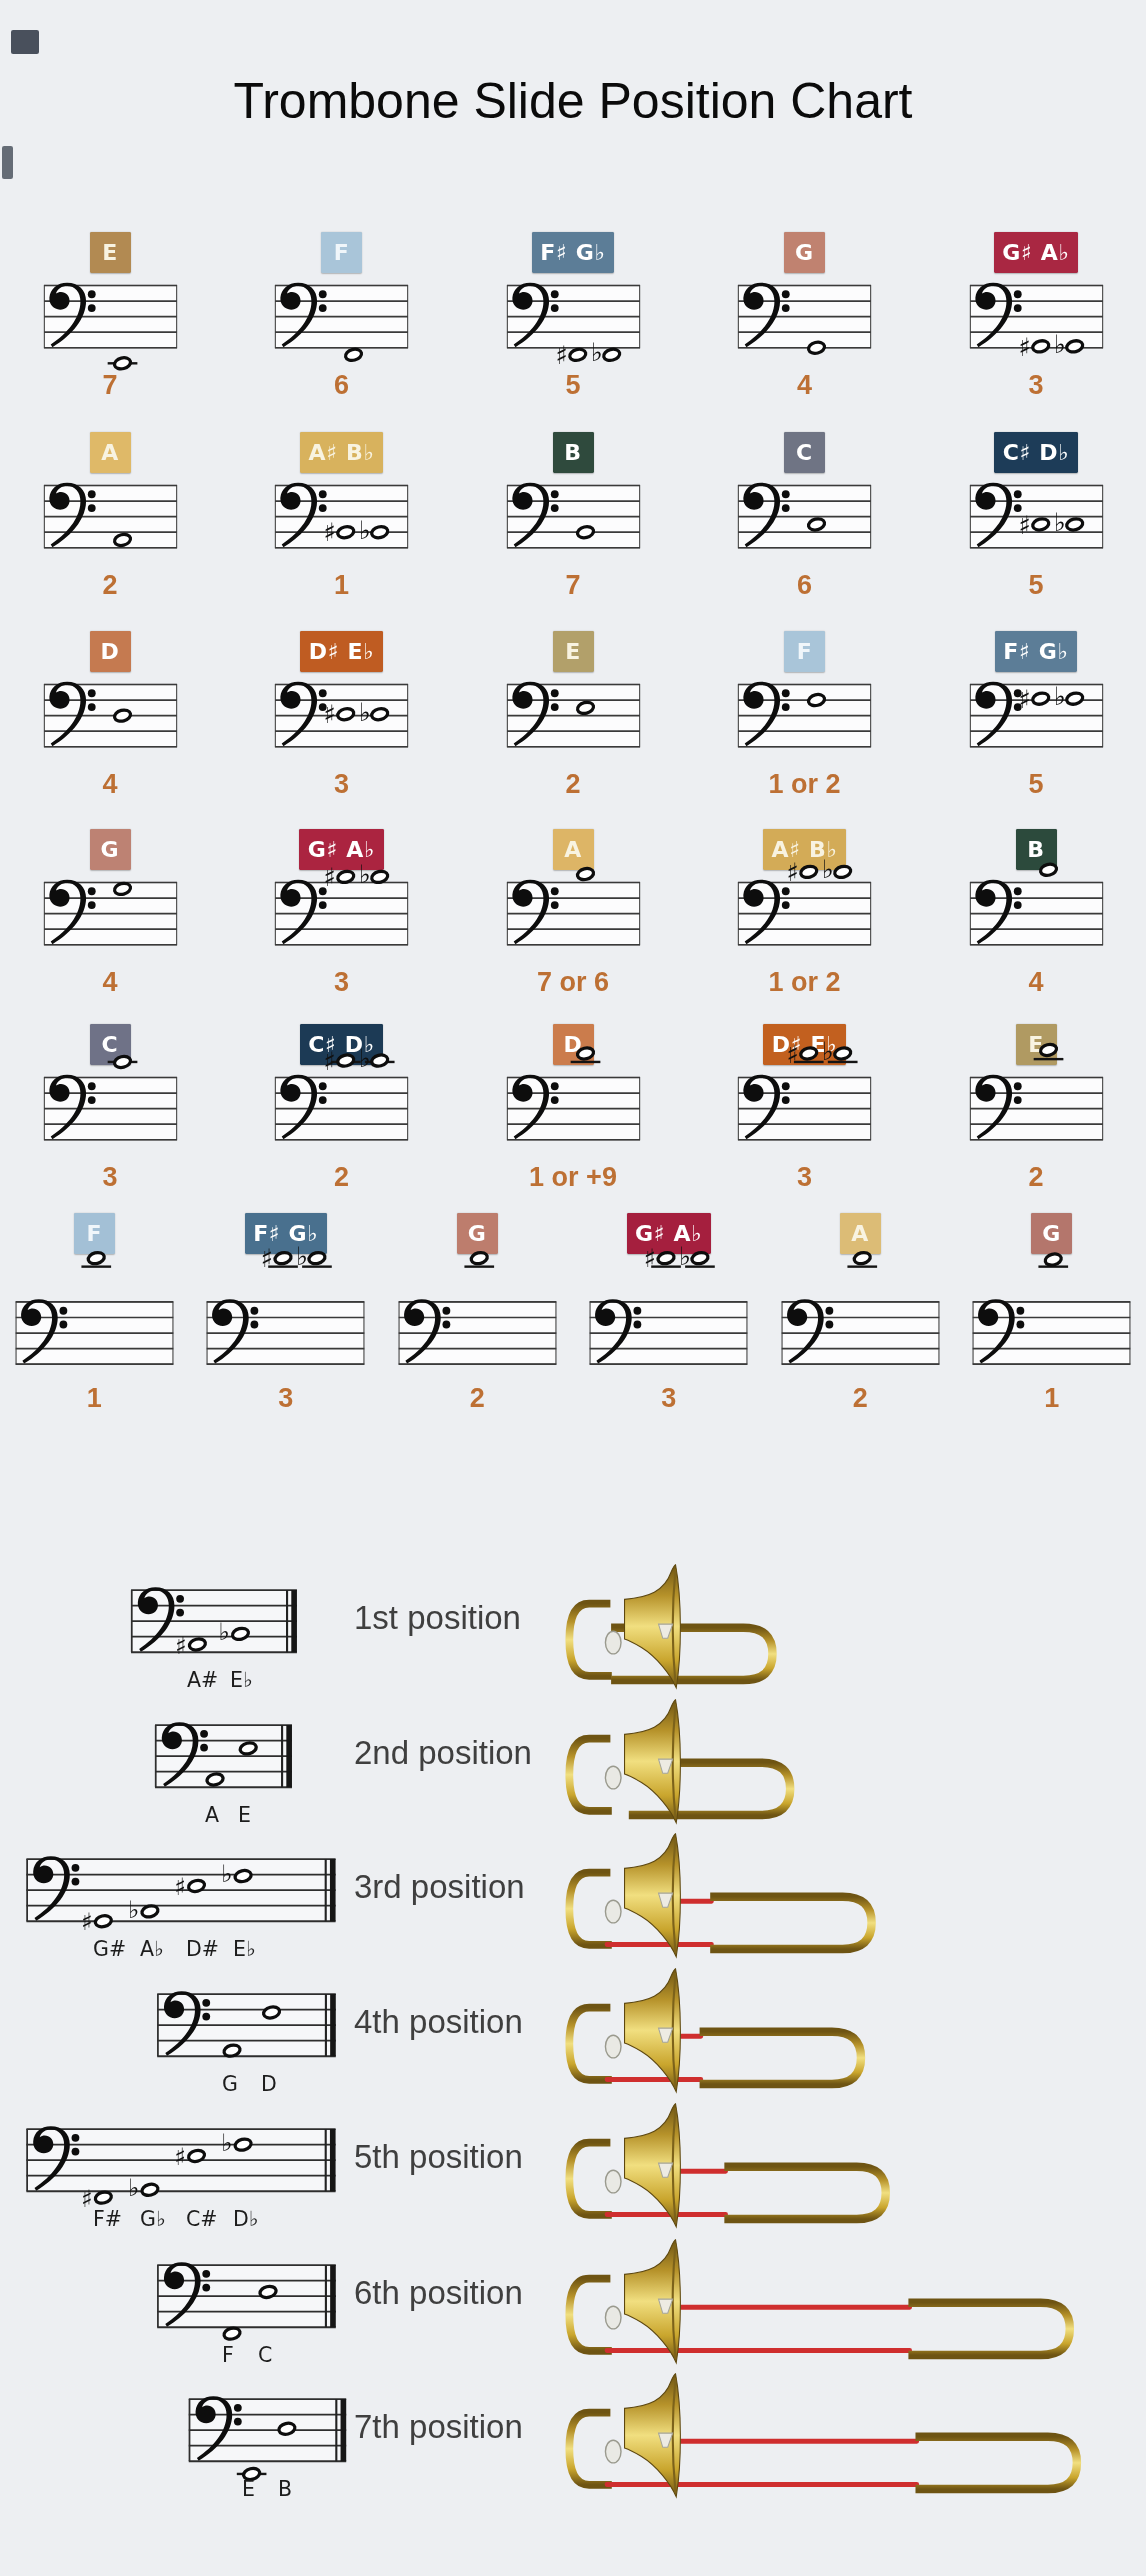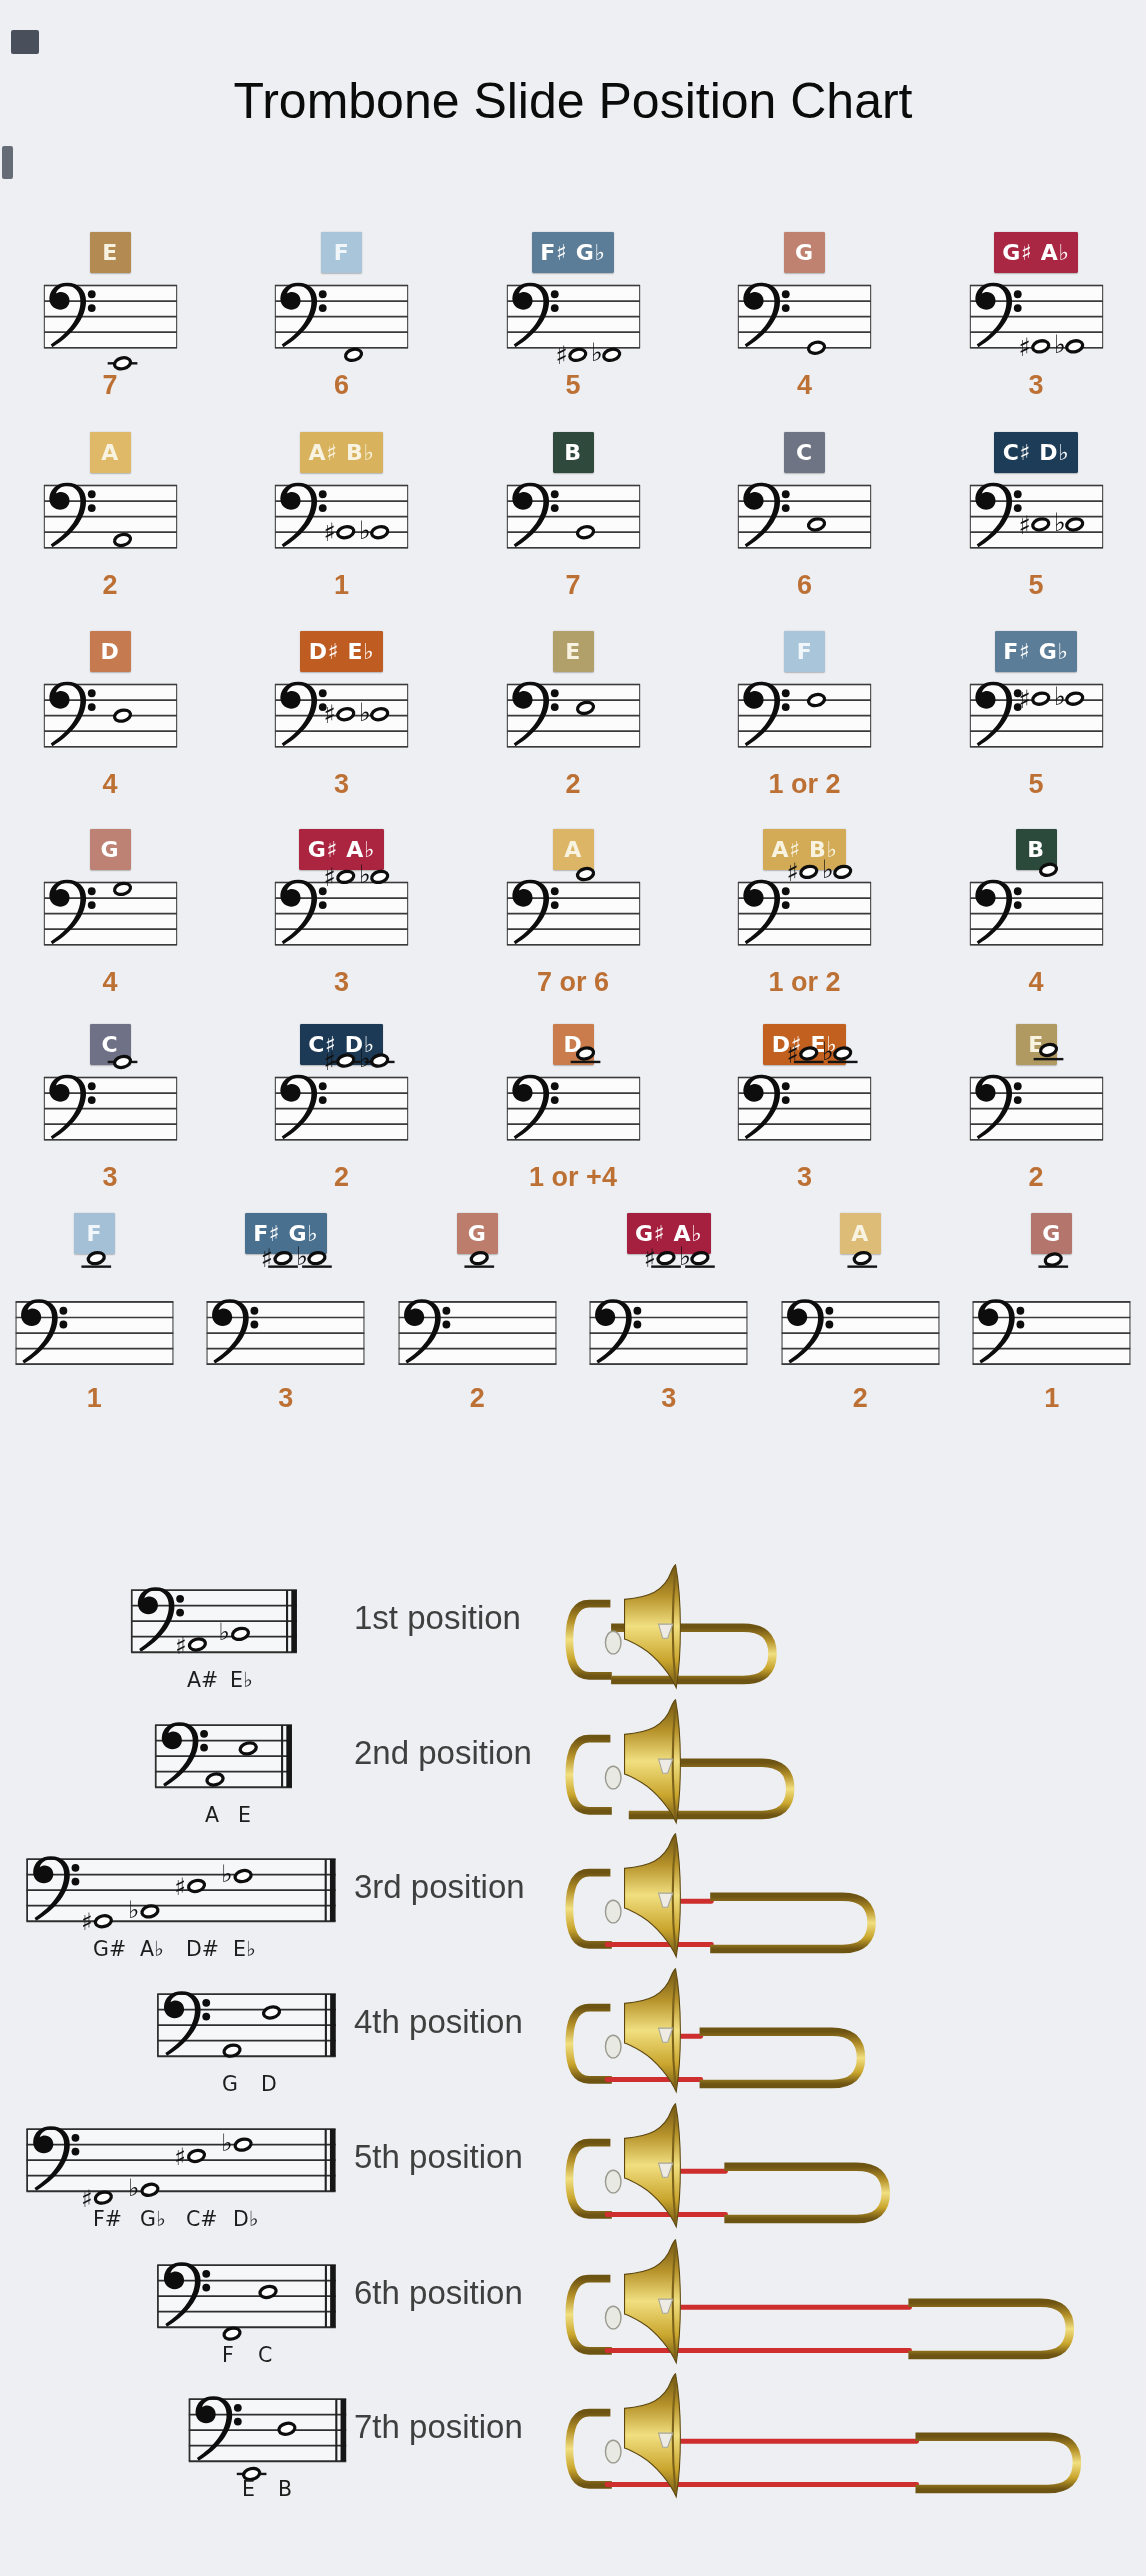--- a/index.html
+++ b/index.html
@@ -557,21 +557,21 @@
             <g transform="translate(8 66) scale(2.05)" fill="#0d0d0d">
               <path d="M12.5 0 C5.6 0 0.8 4.3 0.3 10.3 C-0.1 14.8 3.2 18.6 7.7 18.6 C11.4 18.6 14.2 15.9 14.2 12.4 C14.2 9 11.6 6.4 8.3 6.4 C7 6.4 5.8 6.8 4.8 7.5 C6 4.1 8.9 2.3 12.5 2.3 C18 2.3 21.7 6.6 21.7 12.9 C21.7 23.8 13.1 34.7 1.2 42.6 L2.4 44.5 C16.2 36.3 25.6 24.4 25.6 12.7 C25.6 5 20.4 0 12.5 0 Z"></path>
               <circle cx="29.5" cy="8" r="2.7"></circle>
               <circle cx="29.5" cy="17.5" r="2.7"></circle>
             </g>
             <line x1="91" y1="48" x2="133" y2="48" stroke="#141414" stroke-width="3.4"></line>
             <g transform="translate(112 36) rotate(-14)">
               <ellipse rx="11.5" ry="7.6" fill="#ffffff" stroke="#0d0d0d" stroke-width="4.6"></ellipse>
             </g>
           </svg>
-          <div class="num">1 or +4</div>
+          <div class="num">1 or +9</div>
         </div>
         <div class="cell">
           <div class="nlabel" style="background:#c2601f;color:#ffffff">D♯ E♭</div>
           <svg class="staff" width="135" height="145" viewBox="0 0 190 205">
             <rect x="1.5" y="70" width="187" height="88" fill="#fcfcfd" stroke="#4a4a4a" stroke-width="1.6"></rect>
             <line x1="1" y1="70" x2="189" y2="70" stroke="#3a3a3a" stroke-width="2.4"></line>
             <line x1="1" y1="92" x2="189" y2="92" stroke="#3a3a3a" stroke-width="2.4"></line>
             <line x1="1" y1="114" x2="189" y2="114" stroke="#3a3a3a" stroke-width="2.4"></line>
             <line x1="1" y1="136" x2="189" y2="136" stroke="#3a3a3a" stroke-width="2.4"></line>
             <line x1="1" y1="158" x2="189" y2="158" stroke="#3a3a3a" stroke-width="2.4"></line>

